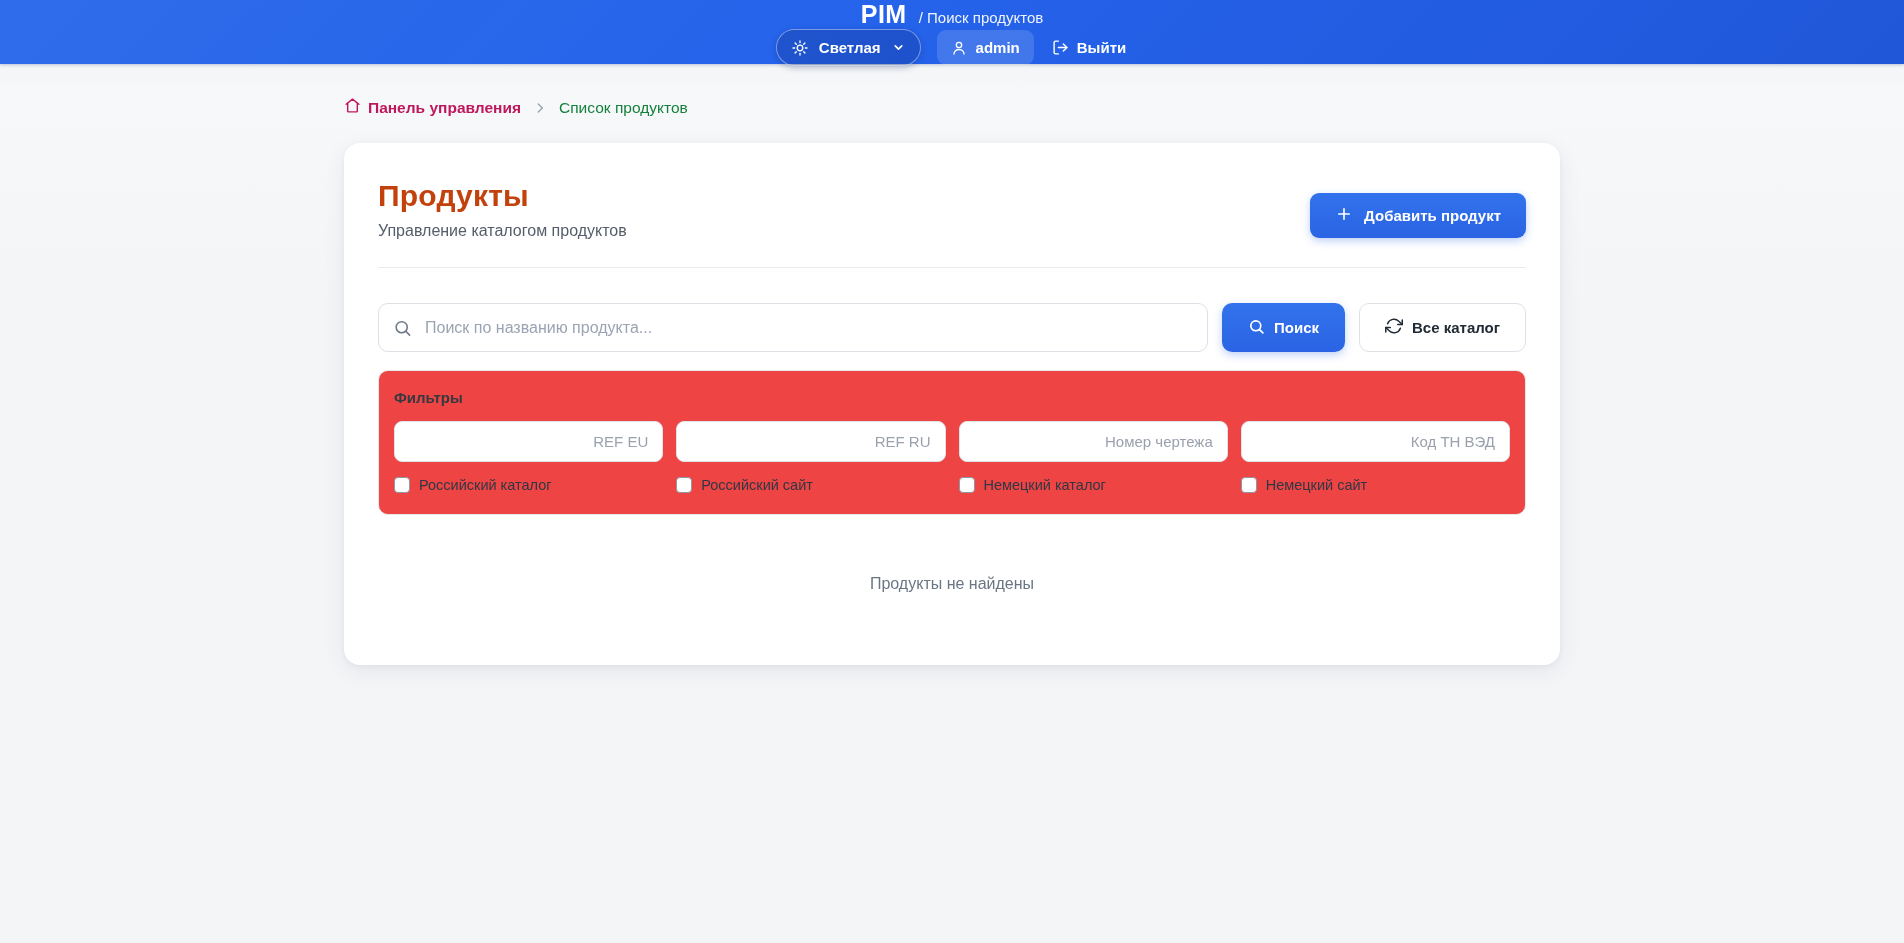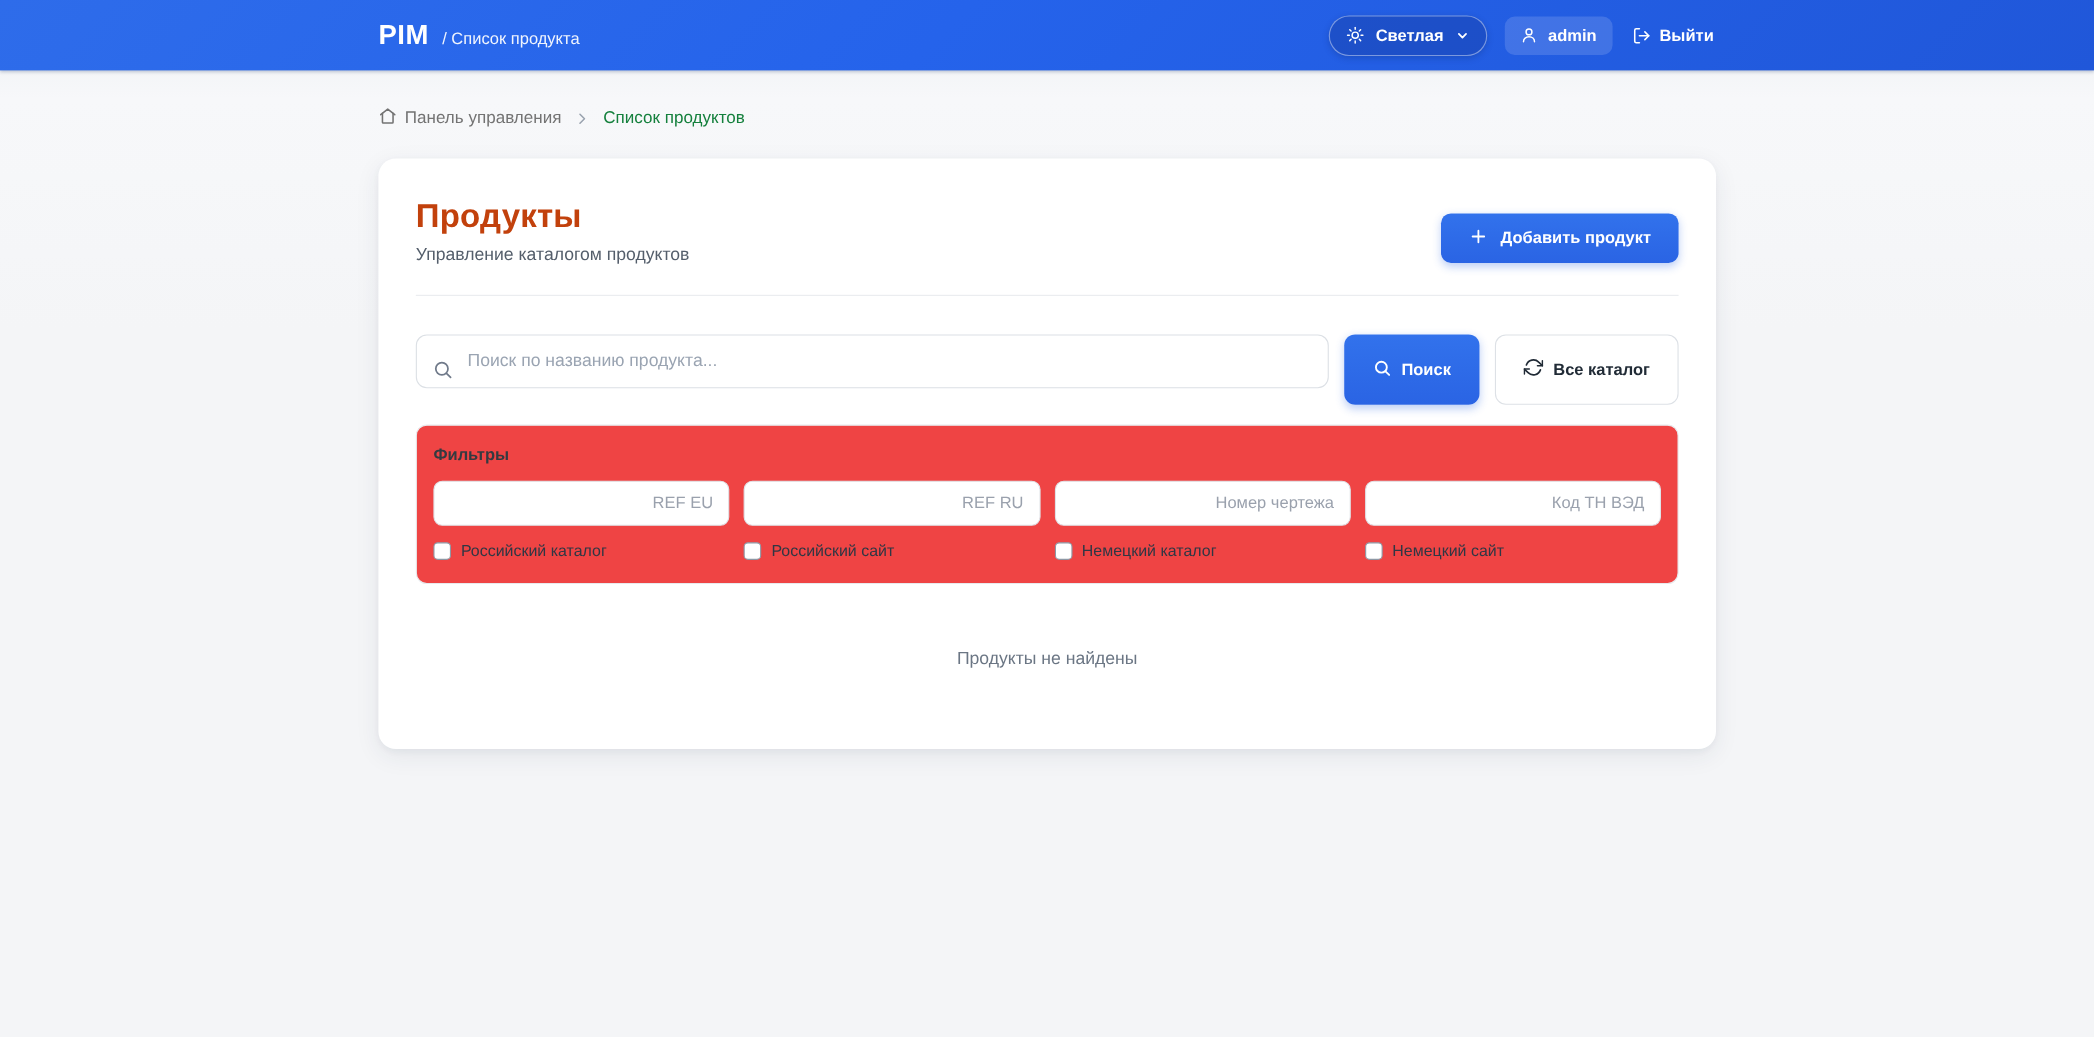--- a/index.html
+++ b/index.html
@@ -2,21 +2,21 @@
 <html lang="ru"><head>
 <meta charset="utf-8">
 <style>
   * { margin: 0; padding: 0; box-sizing: border-box; }
   html, body { width: 100%; min-height: 943px; }
   body {
     font-family: "Liberation Sans", "DejaVu Sans", sans-serif;
     background: linear-gradient(180deg, #eceef1 0%, #f7f8fa 90px, #f4f5f7 300px, #f4f5f7 100%);
     -webkit-font-smoothing: antialiased;
   }
-  .container { width: 1216px; margin: 0 auto; }
+  .container { width: 1216px; margin: 0 auto; flex-direction: column; }
 
   
   .navbar {
     height: 64px;
     background: linear-gradient(135deg, #2e6cea 0%, #2563eb 45%, #2057d9 100%);
     box-shadow: 0 1px 3px rgba(16, 42, 97, 0.25);
   }
   .nav-inner { height: 100%; display: flex; align-items: center; justify-content: space-between; }
   .nav-left { display: flex; align-items: baseline; gap: 12px; }
   .logo { color: #ffffff; font-size: 25px; font-weight: 800; letter-spacing: 0.5px; cursor: pointer; }
@@ -31,21 +31,21 @@
     background: rgba(13, 44, 128, 0.28);
     border: 1px solid rgba(255,255,255,0.42);
     box-shadow: 0 2px 6px rgba(10, 35, 105, 0.25);
   }
   .user-btn { gap: 9px; padding: 9px 14px; border-radius: 9px; background: rgba(255,255,255,0.14); }
   .logout-btn { gap: 8px; padding: 9px 2px; }
   .nav-btn svg { display: block; }
 
   
   .breadcrumb { margin-top: 33px; display: flex; align-items: center; gap: 12px; font-size: 15.5px; }
-  .bc-home { display: inline-flex; align-items: center; gap: 7px; color: #737373; text-decoration: none; cursor: pointer; }
+  .bc-home { display: inline-flex; align-items: center; gap: 7px; color: #be185d; text-decoration: none; cursor: pointer; font-weight: bold; }
   .bc-sep { color: #9aa3af; display: inline-flex; }
   .bc-current { color: #15803d; }
 
   
   .card {
     margin-top: 25px; margin-bottom: 40px;
     background: #ffffff; border-radius: 16px;
     box-shadow: 0 6px 22px rgba(33, 47, 77, 0.08), 0 2px 6px rgba(33, 47, 77, 0.04);
     padding: 36px 34px 0 34px;
   }
@@ -66,21 +66,21 @@
   .search-row { display: flex; gap: 14px; }
   .search-wrap { position: relative; flex: 1; }
   .search-wrap svg { position: absolute; left: 15px; top: 50%; transform: translateY(-50%); color: #707a8a; }
   .search-input {
     width: 100%; height: 49px; border: 1px solid #dcе0e5; border: 1px solid #dce0e5; border-radius: 10px;
     padding: 0 16px 0 46px; font-family: inherit; font-size: 16px; color: #212b36; background: #fff; outline: none;
   }
   .search-input::placeholder { color: #9aa4b2; }
   .btn {
     display: inline-flex; align-items: center; justify-content: center; gap: 9px;
-    height: 64px; border-radius: 10px; cursor: pointer;
+    height: 49px; border-radius: 10px; cursor: pointer;
     font-family: inherit; font-size: 15px; font-weight: 600;
   }
   .search-btn {
     padding: 0 26px; border: none; color: #fff;
     background: linear-gradient(180deg, #3272ec, #2a64e4);
     box-shadow: 0 3px 8px rgba(41, 98, 224, 0.30);
   }
   .all-btn { padding: 0 25px; background: #ffffff; border: 1px solid #dde1e6; color: #212b36; }
 
   
@@ -105,21 +105,21 @@
   .empty-state { text-align: center; padding: 60px 0 72px 0; }
   .empty-state p { font-size: 16px; color: #6b7684; }
 </style>
 </head>
 <body>
 
 <header class="navbar">
   <div class="container nav-inner">
     <div class="nav-left">
       <span class="logo">PIM</span>
-      <span class="nav-sub">/ Список продукта</span>
+      <span class="nav-sub">/ Поиск продуктов</span>
     </div>
     <div class="nav-right">
       <button class="nav-btn theme-btn">
         <span>
           <svg width="16" height="16" viewBox="0 0 24 24" fill="none" stroke="currentColor" stroke-width="2" stroke-linecap="round">
             <circle cx="12" cy="12" r="4.2"></circle>
             <line x1="12" y1="1.5" x2="12" y2="4"></line>
               <line x1="12" y1="20" x2="12" y2="22.5"></line>
             <line x1="1.5" y1="12" x2="4" y2="12"></line>
               <line x1="20" y1="12" x2="22.5" y2="12"></line>

